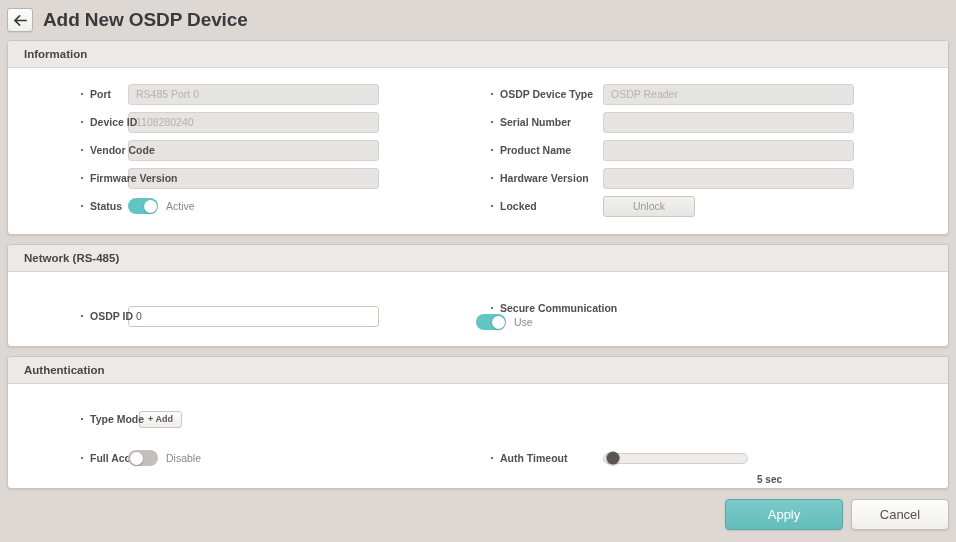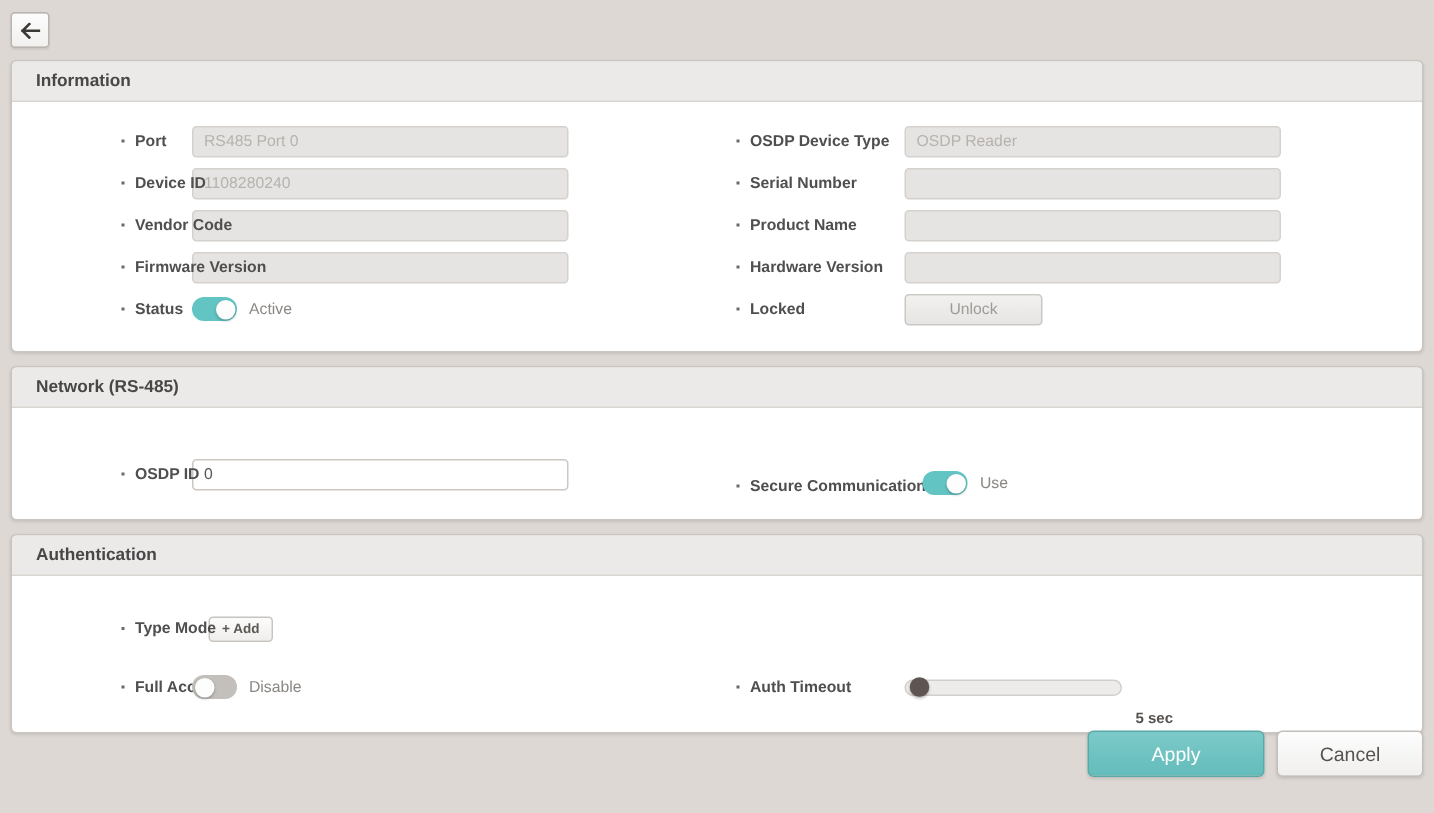--- a/index.html
+++ b/index.html
@@ -160,22 +160,23 @@
     border-radius: 3px;
     color: #9e9a96;
     font-size: 10.5px;
     font-family: "Liberation Sans", sans-serif;
     cursor: pointer;
   }
 
   
   .secure-row {
     display: flex;
-    align-items: flex-end;
-    position: relative;
+    align-items: flex-start;
+    position: relative;
+    flex-direction: column;
   }
   .secure-label {
     padding-left: 22px;
     font-size: 10.5px;
     font-weight: bold;
     color: #4f4f4f;
     white-space: nowrap;
     position: relative;
   }
   .secure-label .bullet {
@@ -260,21 +261,21 @@
     border-radius: 50%;
     background: #5e5552;
     box-shadow: 0 1px 2px rgba(0,0,0,.3);
   }
   .slider-value { font-size: 10px; color: #55514e; font-weight: bold; margin-top: 43px; }
 
   
   .footer {
     position: absolute;
     right: 7px;
-    bottom: 24px;
+    bottom: 12px;
     display: flex;
     gap: 8px;
   }
   .btn-apply {
     width: 118px; height: 31px;
     background: linear-gradient(#7ccac9, #63bcbb);
     border: 1px solid #5aa9a8;
     border-radius: 4px;
     color: #ffffff;
     font-size: 13px;
@@ -298,20 +299,21 @@
 <body>
 
 <div class="titlebar">
   <div class="back-btn">
     <span>
       <svg width="13" height="11" viewBox="0 0 13 11">
         <path d="M5.5 1 L1 5.5 L5.5 10 M1 5.5 L12 5.5" stroke="#3c3835" stroke-width="1.7" fill="none" stroke-linecap="square"></path>
       </svg>
     </span>
   </div>
+  <div class="page-title">Add New OSDP Device</div>
 </div>
 
 <div class="panel">
   <div class="panel-header">Information</div>
   <div class="panel-body">
     <div class="form-grid">
 
       <div class="col col-left">
 
         <div class="field">

